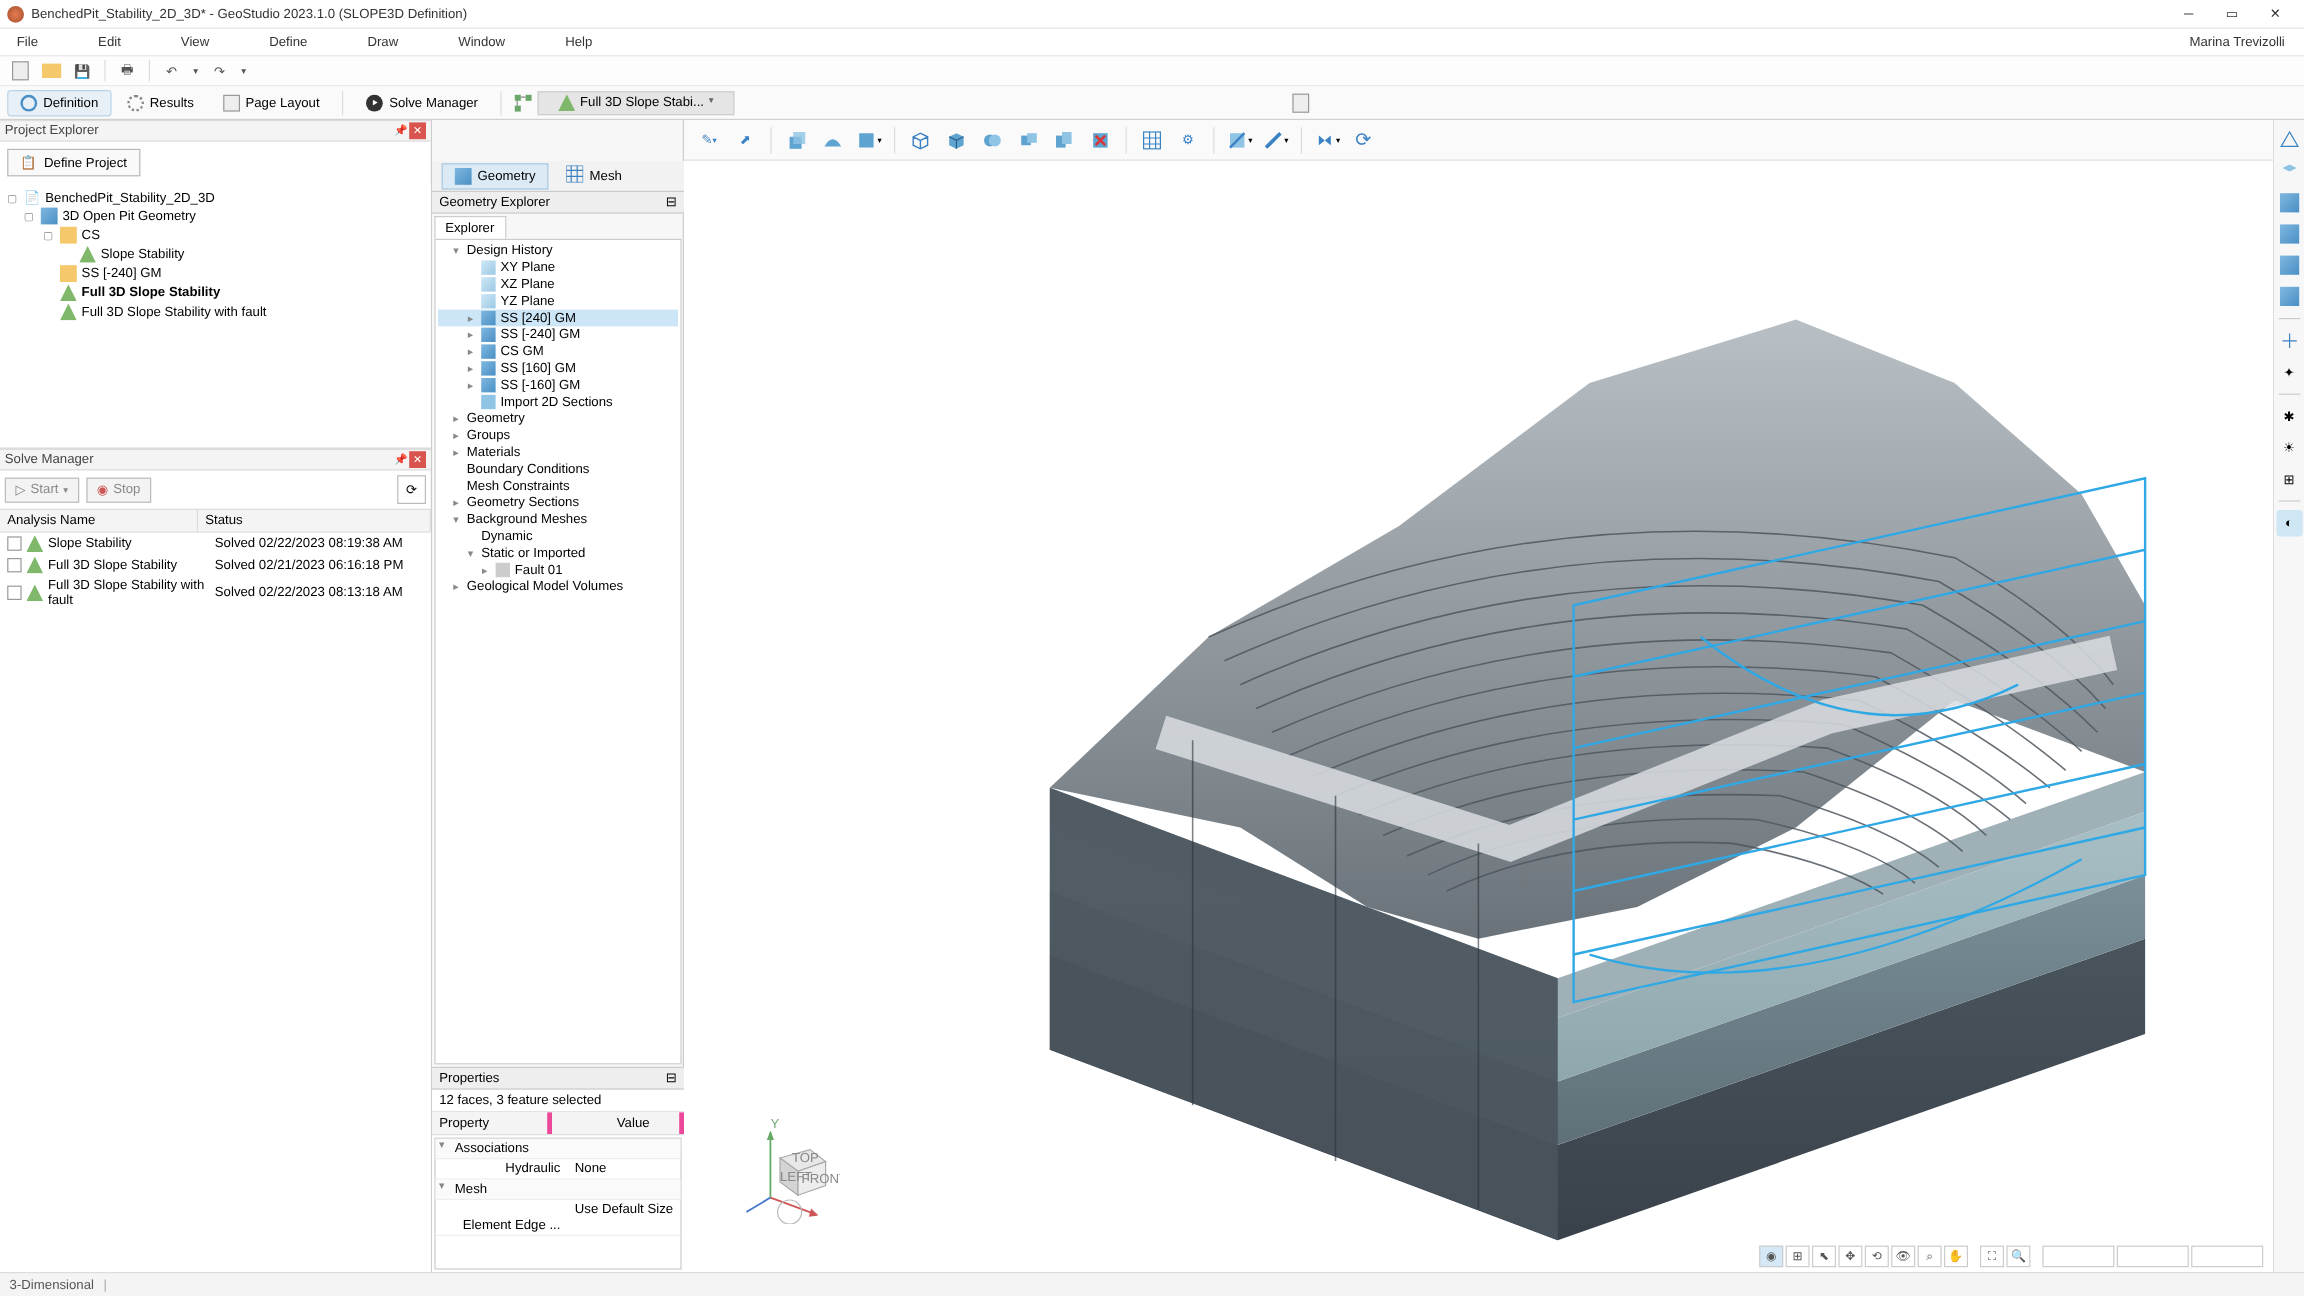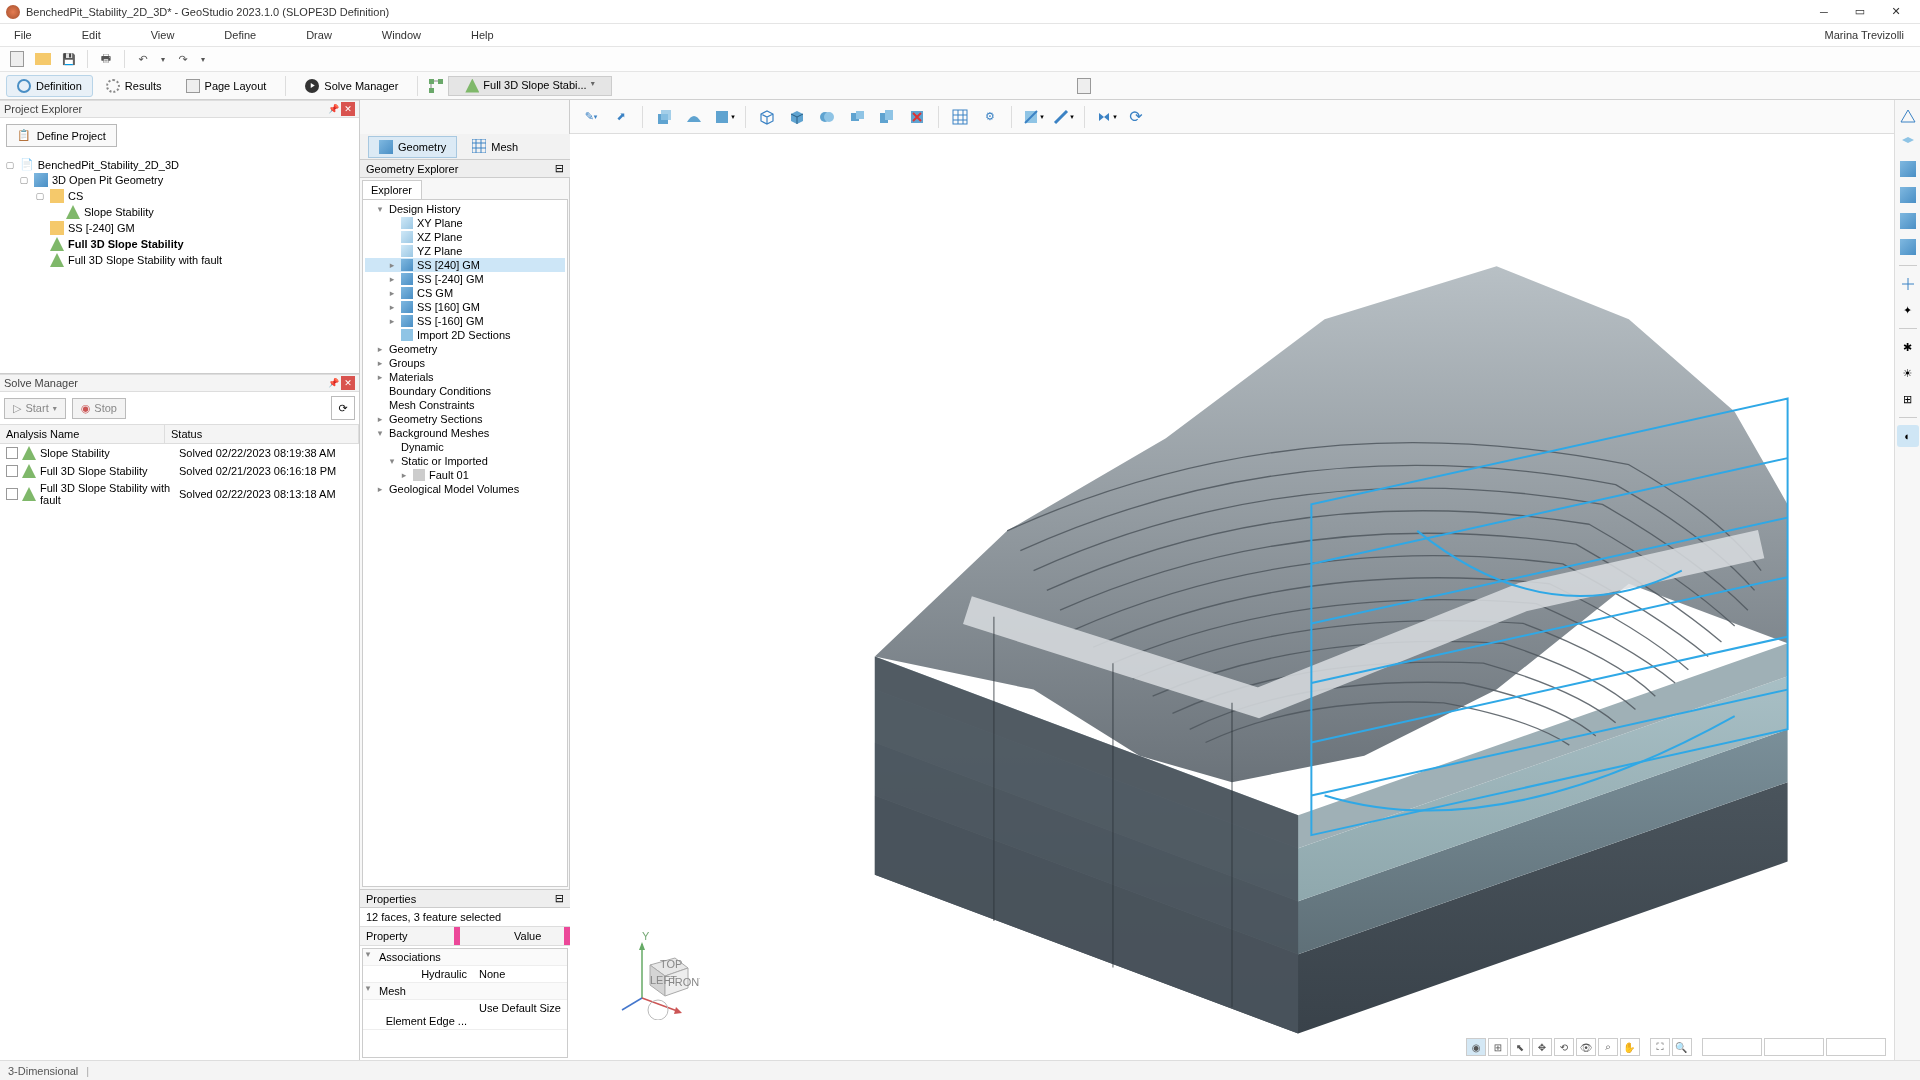--- a/index.html
+++ b/index.html
@@ -90,21 +90,21 @@
 .gt-node { display:flex;align-items:center; gap:4px; padding:1px 2px; white-space:nowrap;}
 .gt-node.sel { background:#cde6f7; }
 .gt-node .exp{width:10px;text-align:center;color:#888;font-size:9px;}
 .gi1{padding-left:10px;}.gi2{padding-left:22px;}.gi3{padding-left:34px;}
 .gt-node .gic{width:12px;height:12px;display:inline-block;}
 
 .props-panel { border-top:1px solid #ccc; display:flex;flex-direction:column; background:#fff;}
 .props-header{ height:18px;background:#eee;padding:0 6px;display:flex;align-items:center;border-bottom:1px solid #ccc;}
 .props-msg { padding:3px 6px; border-bottom:1px solid #ddd;}
 .props-table-head{display:flex;background:#f4f4f4;border-bottom:1px solid #ddd;}
-.props-table-head .pth{padding:3px 6px;border-right:6px solid #ec4899;}
+.props-table-head .pth{padding:3px 6px;border-right:4px solid #ec4899;}
 .props-table-head .pth:first-child{width:100px;}.props-table-head .pth:nth-child(2){flex:1;margin-left:48px;}
 .props-rows{border:1px solid #ccc;margin:2px;min-height:110px;}
 .prow{display:flex;border-bottom:1px solid #eee;}
 .prow .pk{width:100px;padding:2px 6px;}
 .prow .pv{flex:1;padding:2px 6px;}
 .prow.cat .pk{font-weight:normal;} .prow.cat{background:#fafafa;}
 .prow .caret{width:10px;color:#888;font-size:9px;text-align:center;}
 
 
 .viewport { position:absolute; top:0; left:0; right:0; bottom:0; background:#ffffff;}

